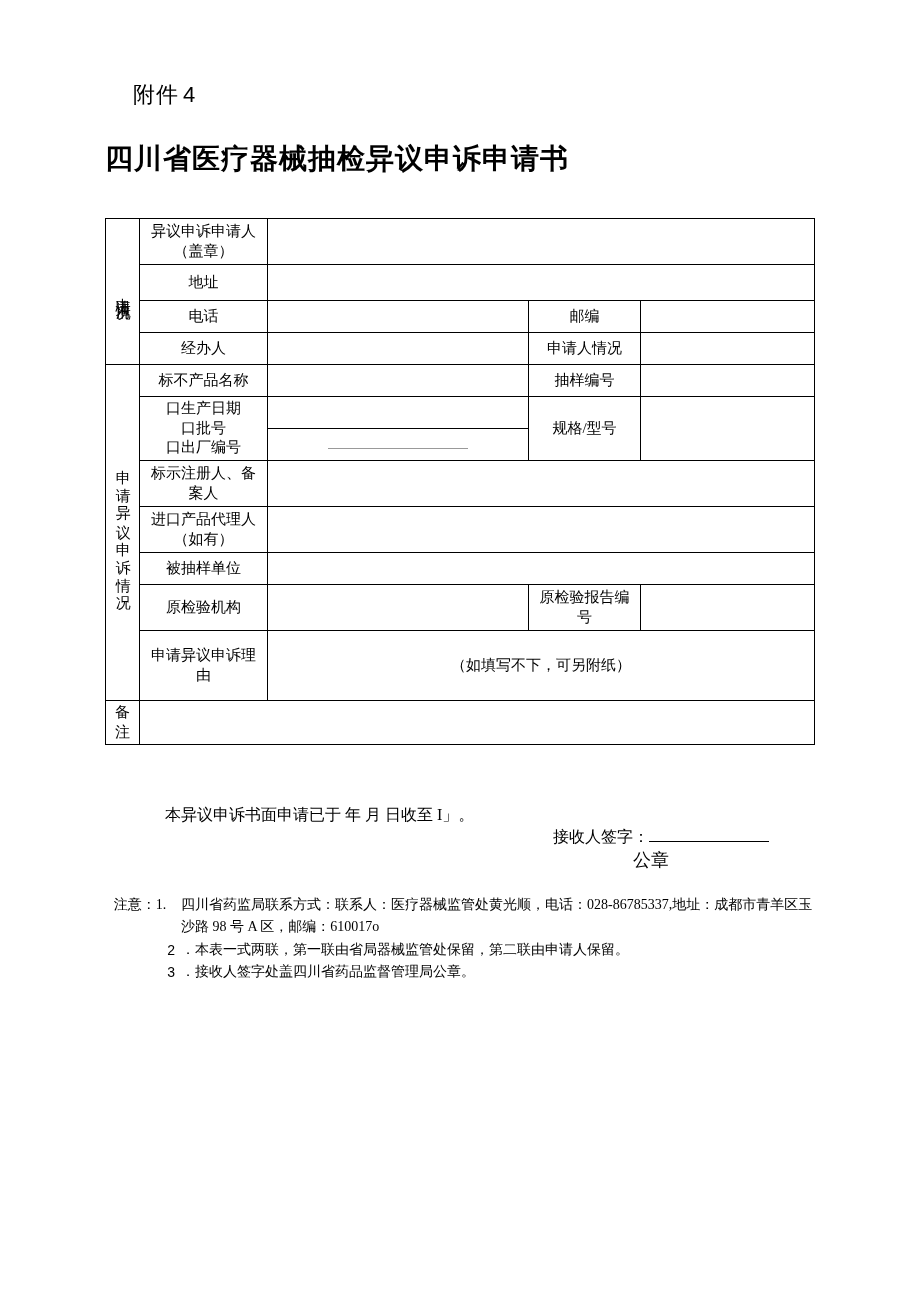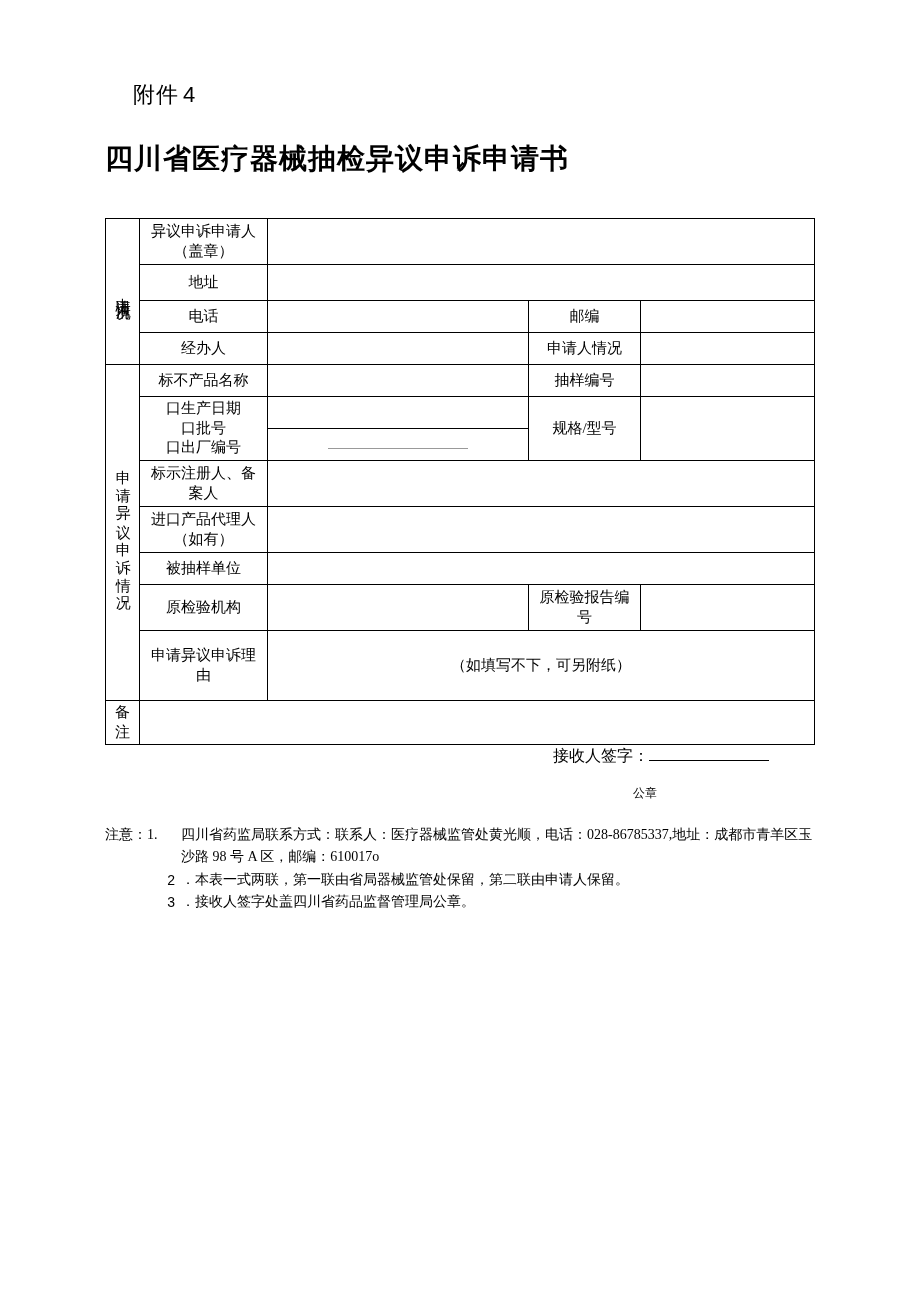--- a/index.html
+++ b/index.html
@@ -74,32 +74,31 @@
       margin-left: 60px;
       font-size: 16px;
     }
     .sigline {
       text-align: left;
       padding-left: 448px;
       font-size: 16px;
     }
     .sigline .under { border-bottom: 1px solid #000; display: inline-block; min-width: 120px; height: 16px; }
     .stamp {
-      margin-top: 18px;
       padding-left: 528px;
-      font-size: 12px;
+      font-size: 18px;
     }
     .notes {
       margin-top: 22px;
       font-size: 14px;
       line-height: 1.6;
     }
     .notes .row { display: flex; }
     .notes .lead { width: 76px; text-align: right; padding-right: 6px; flex-shrink: 0; font-family: Arial, sans-serif; }
-    .notes .lead0 { width: 76px; text-align: left; padding-right: 6px; flex-shrink: 0; }
+    .notes .lead0 { width: 76px; text-align: center; padding-right: 6px; flex-shrink: 0; }
     .notes .body { flex: 1; }
     .under2 { border-bottom: 1px solid #999; display: inline-block; min-width: 140px; height: 14px; font-size: 10px; color: #aaa; }
     .reason-cell { height: 70px; }
   </style>
 </head>
 <body>
 
 <div class="page">
   <div class="attach">
     <span>附件</span><span class="num">4</span>
@@ -182,20 +181,21 @@
       <td colspan="3" class="bottomr"><span>（如填写不下，可另附纸）</span></td>
     </tr>
 
     <tr>
       <td class="h40"><span>备注</span></td>
       <td colspan="4"></td>
     </tr>
   </tbody>
     </table>
 
+  <div class="receipt">本异议申诉书面申请已于 年 月 日收至 I」。</div>
 
   <div class="sigline">
     <span>接收人签字：</span><span class="under"></span>
   </div>
 
   <div class="stamp">公章</div>
 
   <div class="notes">
     <div class="row">
       <div class="lead0"><span>注意：</span><span>1.</span></div>

